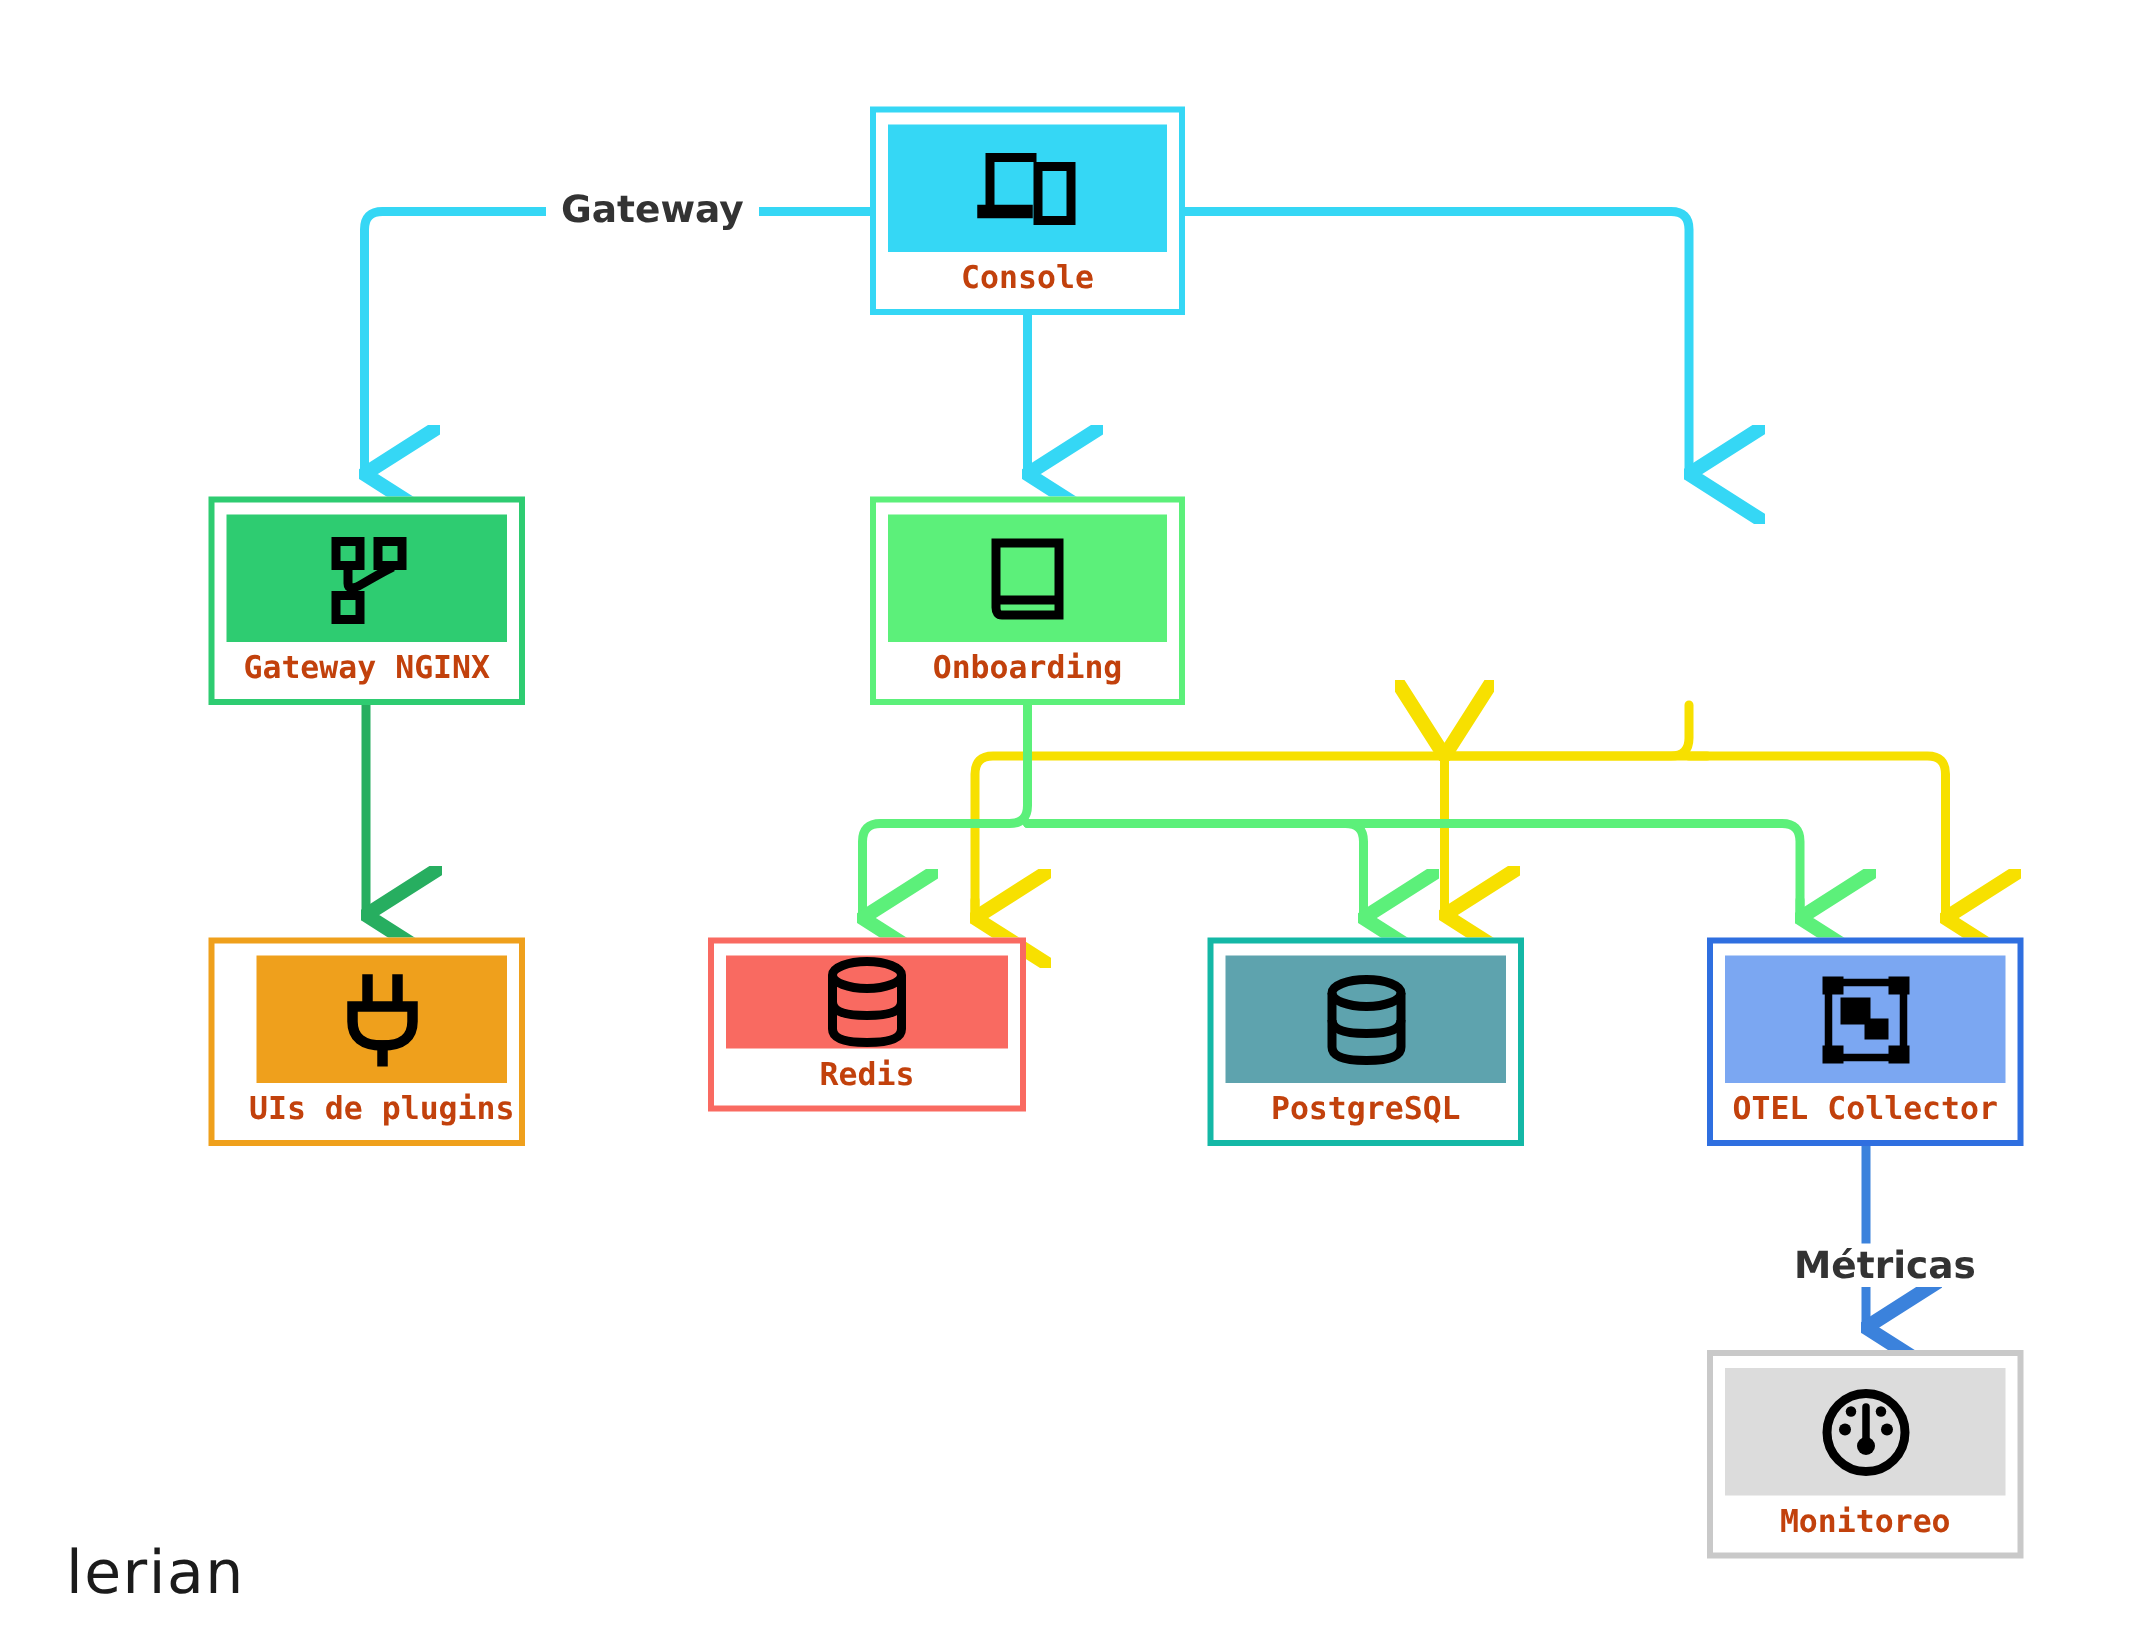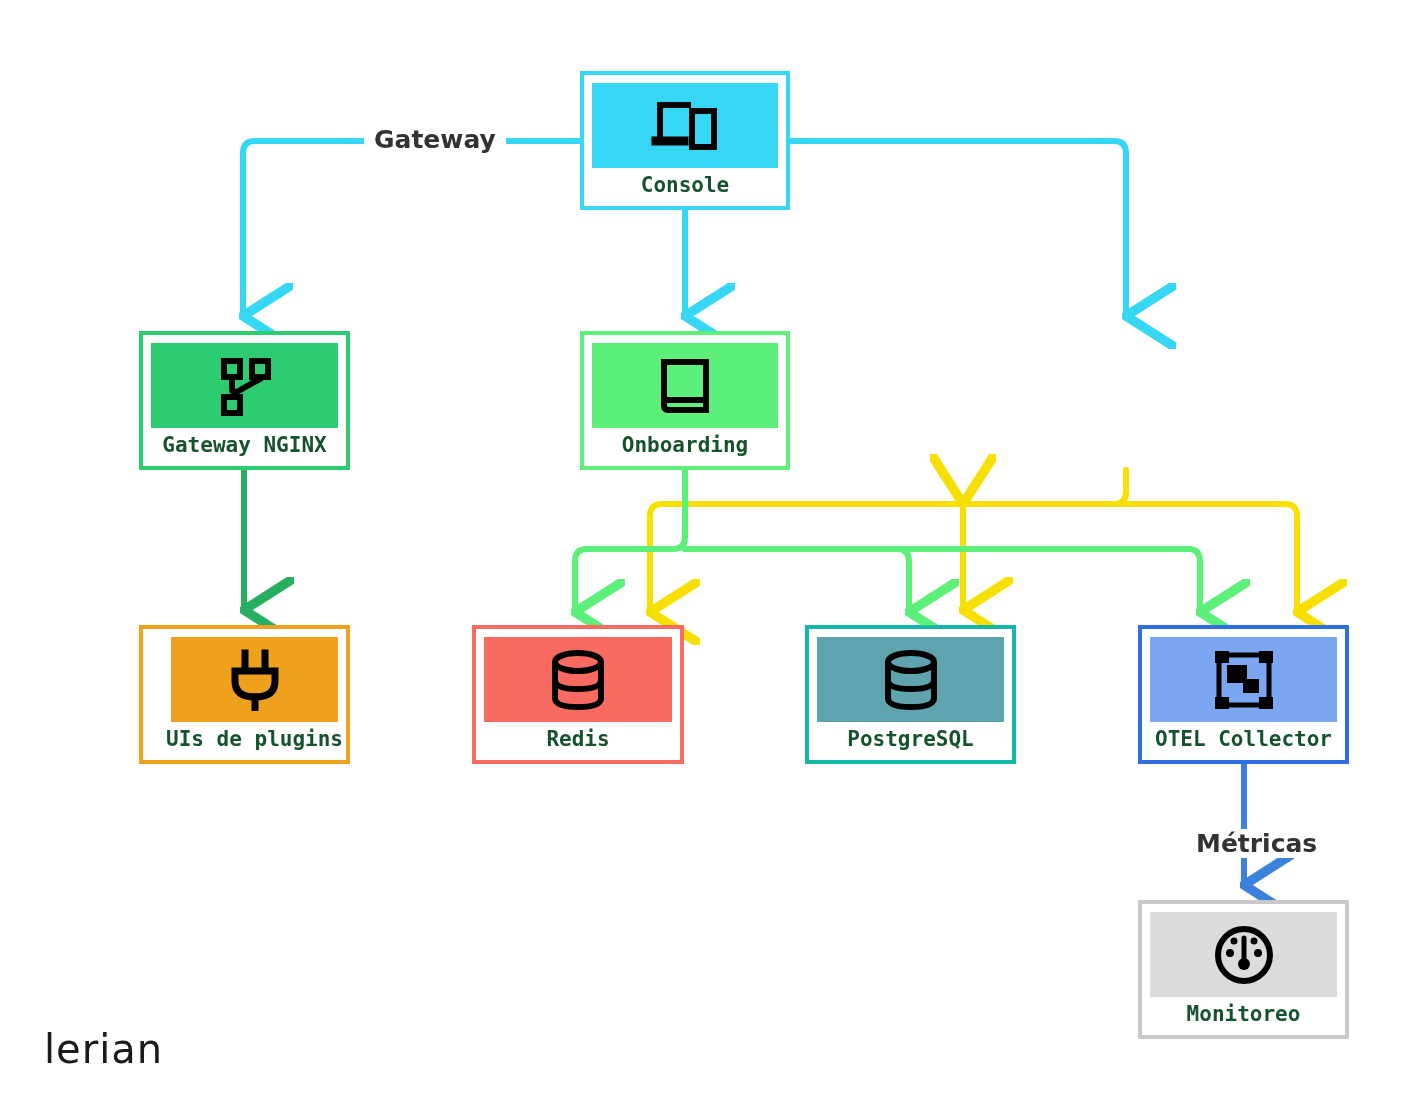--- a/index.html
+++ b/index.html
@@ -38,21 +38,21 @@
     display: flex;
     align-items: center;
     justify-content: center;
     margin: 8px 8px 2px 8px;
   }
   .node-label {
     text-align: center;
     font-family: "DejaVu Sans Mono", "Liberation Mono", monospace;
     font-size: 21px;
     font-weight: 700;
-    color: #14532d;
+    color: #c2410c;
     letter-spacing: 0px;
     padding-bottom: 9px;
     padding-top: 3px;
     white-space: nowrap;
   }
   .edge-label {
     position: absolute;
     font-family: "DejaVu Sans", "Liberation Sans", sans-serif;
     font-size: 25px;
     font-weight: 700;
@@ -175,21 +175,21 @@
           <line x1="16" y1="4" x2="16" y2="18"></line>
           <line x1="36" y1="4" x2="36" y2="18"></line>
           <path d="M6,22 L6,32 Q6,48 26,48 Q46,48 46,32 L46,22 Z"></path>
           <line x1="26" y1="48" x2="26" y2="60"></line>
         </g>
       </svg>
     </div>
     <div class="node-label">UIs de plugins</div>
   </div>
 
-  <div class="node" style="left:472px; top:625px; width:212px; height:139px; border:4px solid #F96A61;">
+  <div class="node" style="left:472px; top:625px; width:212px; height:116px; border:4px solid #F96A61;">
     <div class="node-icon" style="background:#F96A61;">
       <svg width="58" height="62" viewBox="0 0 58 62">
         <g fill="none" stroke="#000000" stroke-width="6" stroke-linejoin="round">
           <ellipse cx="29" cy="13" rx="23" ry="9"></ellipse>
           <path d="M6,13 L6,31 Q6,40 29,40 Q52,40 52,31 L52,13"></path>
           <path d="M6,31 L6,49 Q6,58 29,58 Q52,58 52,49 L52,31"></path>
         </g>
       </svg>
     </div>
     <div class="node-label">Redis</div>

